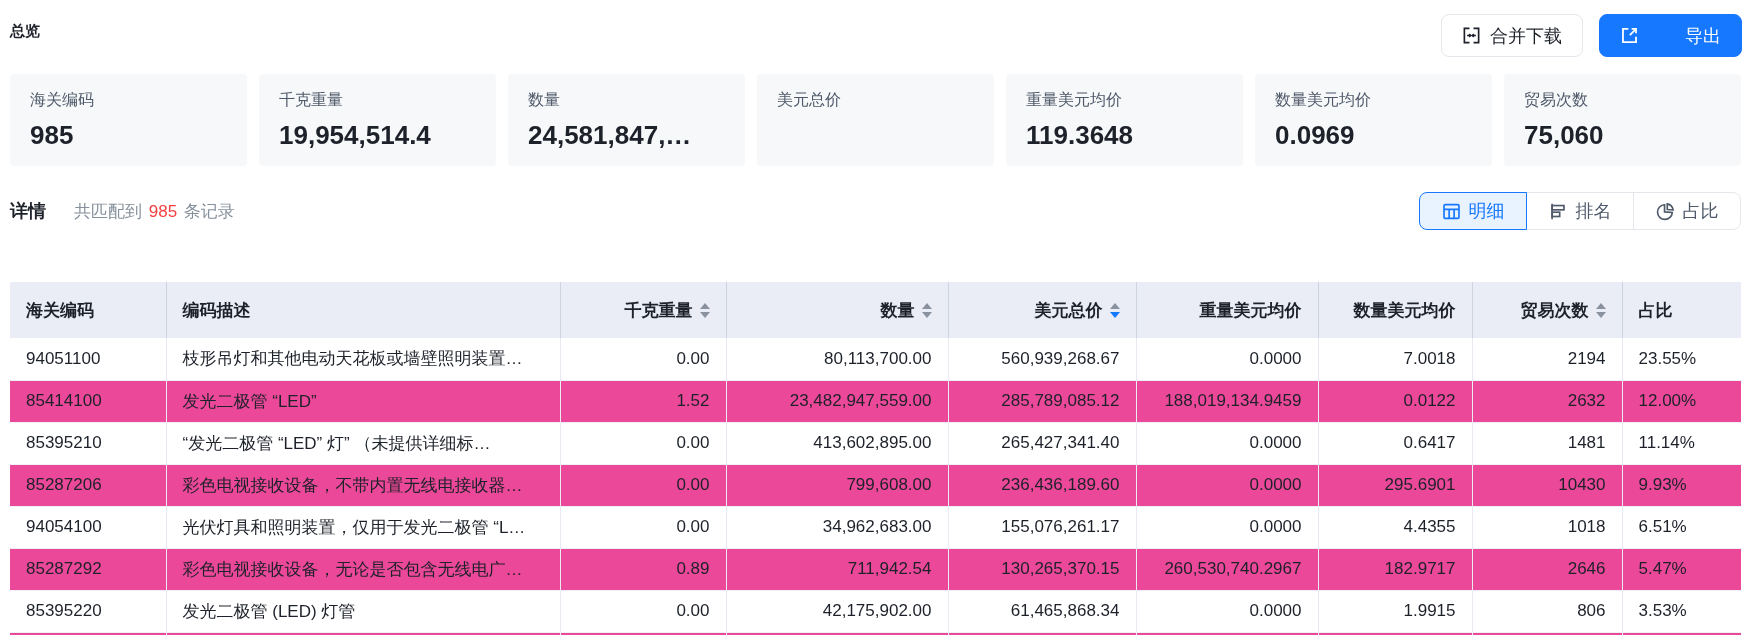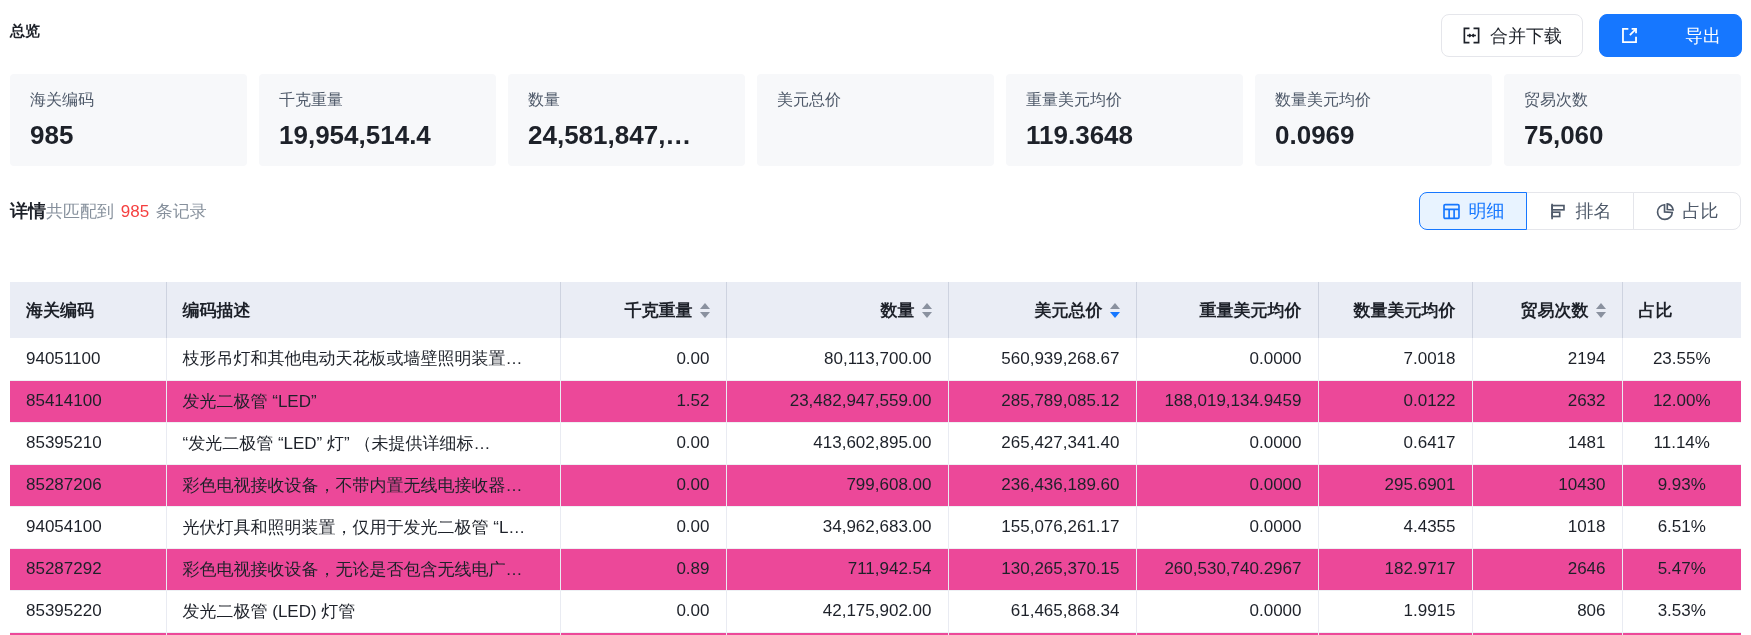--- a/index.html
+++ b/index.html
@@ -17,42 +17,42 @@
   .btn svg { display:block; }
 
   
   .cards { display:flex; gap:12px; margin:12px 10px 0 10px; }
   .card { flex:1; height:92px; background:#f7f8fa; border-radius:4px; padding:16px 20px; }
   .card-label { font-size:16px; color:#4e5969; }
   .card-value { font-size:26px; font-weight:bold; color:#1d2129; margin-top:9px; white-space:nowrap; overflow:hidden; }
 
   
   .details-bar { position:relative; height:38px; margin:26px 10px 0 10px; }
-  .details-left { position:absolute; left:0; top:7px; display:flex; align-items:baseline; gap:0; }
+  .details-left { position:absolute; left:0; top:7px; display:flex; align-items:baseline; gap:28px; }
   .details-title { font-size:18px; font-weight:bold; }
   .match-text { font-size:17px; color:#86909c; }
   .match-count { color:var(--danger); padding:0 2px; }
   .tabs { position:absolute; right:0; top:0; display:flex; }
   .tab { min-width:108px; height:38px; display:flex; align-items:center; justify-content:center; gap:8px;
          border:1px solid #e5e6eb; background:#fff; color:#4e5969; font-size:18px; margin-left:-1px; cursor:pointer; }
   .tab:first-child { margin-left:0; border-radius:8px 0 0 8px; }
   .tab:last-child { border-radius:0 8px 8px 0; }
   .tab.active { background:var(--accent-bg); border-color:var(--accent); color:var(--accent); position:relative; z-index:1; }
   .tab svg { display:block; }
 
   
   .data-table { margin:52px 10px 0 10px; border-collapse:collapse; table-layout:fixed; width:1731px; }
   .data-table th { background:#eaedf5; height:56px; font-size:17px; font-weight:bold; color:#1d2129;
                    padding:0 16px; border-right:1px solid #ced3e0; }
   .data-table th:last-child { border-right:none; }
   .data-table th .hcell { display:flex; align-items:center; gap:7px; }
   .data-table th.al-right .hcell { justify-content:flex-end; }
   .data-table td { height:42px; font-size:17px; padding:0 16px; white-space:nowrap; overflow:hidden;
                    border-right:1px solid #e9ebf2; border-bottom:1px solid #eef0f4; }
-  .data-table td:last-child { border-right:none;text-align:center; }
+  .data-table td:last-child { border-right:none; }
   .data-table td.al-right { text-align:right; }
   .data-table tr.even td { background:#ec4899; }
   .sorters { display:inline-flex; flex-direction:column; align-items:center; gap:3px; }
   .caret { width:0; height:0; border-left:5px solid transparent; border-right:5px solid transparent; }
   .caret.up { border-bottom:6px solid #8a919f; }
   .caret.dn { border-top:6px solid #8a919f; }
   .caret.dn.active { border-top-color:var(--accent); }
 </style>
 </head>
 <body>

